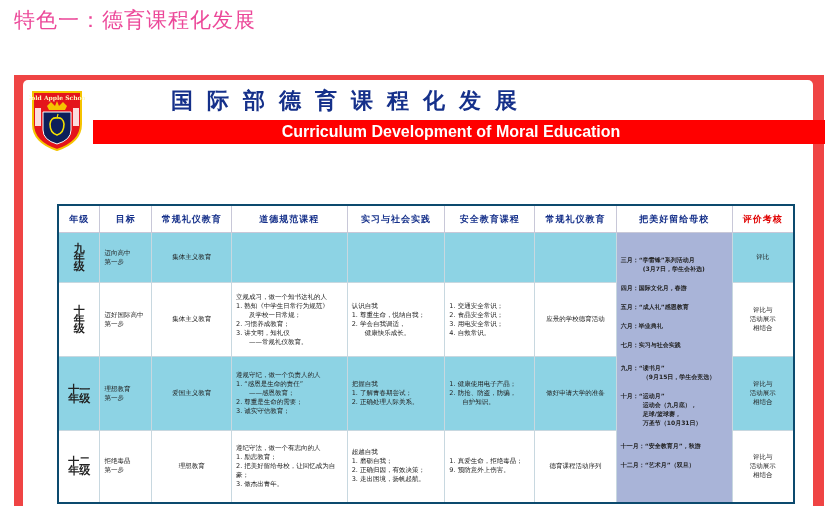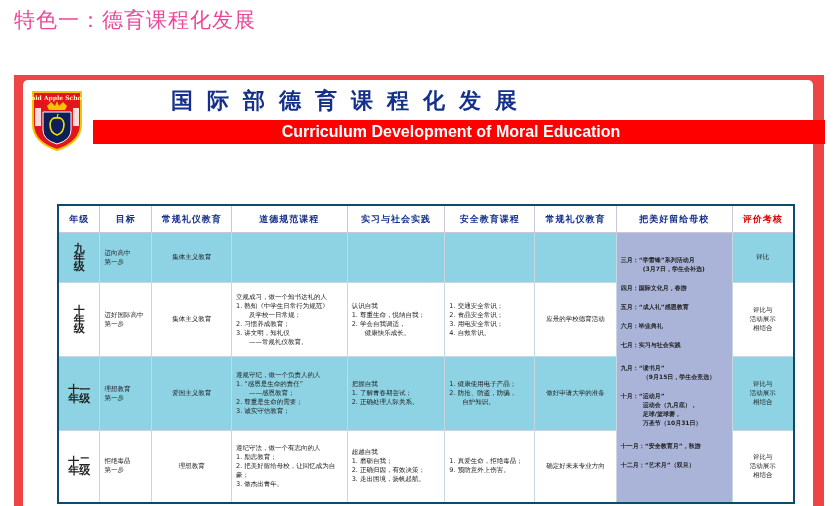--- a/index.html
+++ b/index.html
@@ -161,21 +161,21 @@
           <td class="pre">遵纪守法，做一个有志向的人
 1. 励志教育；
 2. 把美好留给母校，让回忆成为自豪；
 3. 做杰出青年。</td>
           <td class="pre">超越自我
 1. 磨砺自我；
 2. 正确归因，有效决策；
 3. 走出困境，扬帆起航。</td>
           <td class="pre">1. 真爱生命，拒绝毒品；
 9. 预防意外上伤害。</td>
-          <td class="center">确定好未来专业方向</td>
+          <td class="center">德育课程活动序列</td>
           <td class="center pre">评比与
 活动展示
 相结合</td>
         </tr>
       </tbody>
     </table>
 
   </div>
 </div>
 

